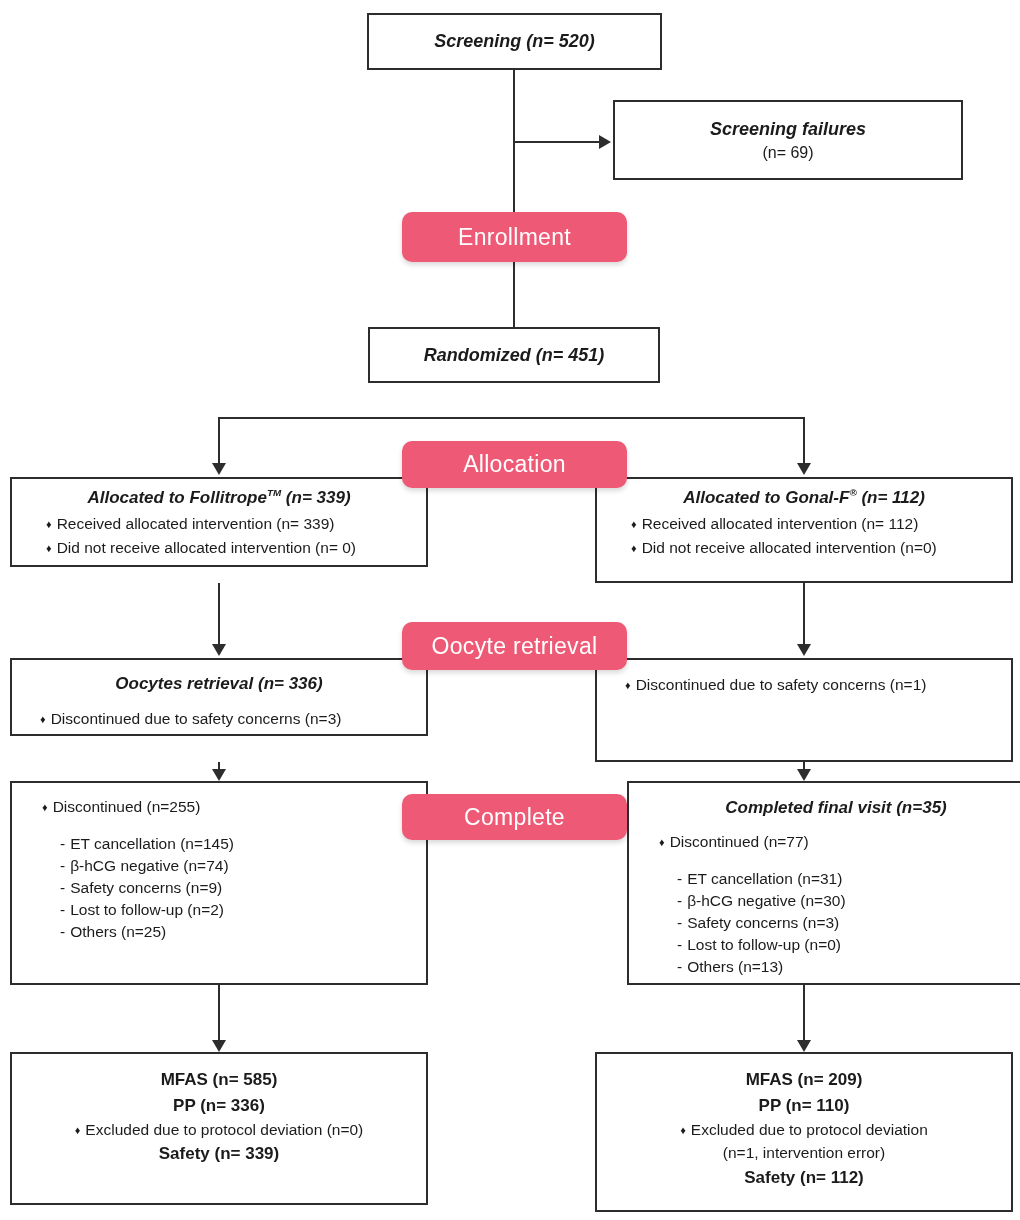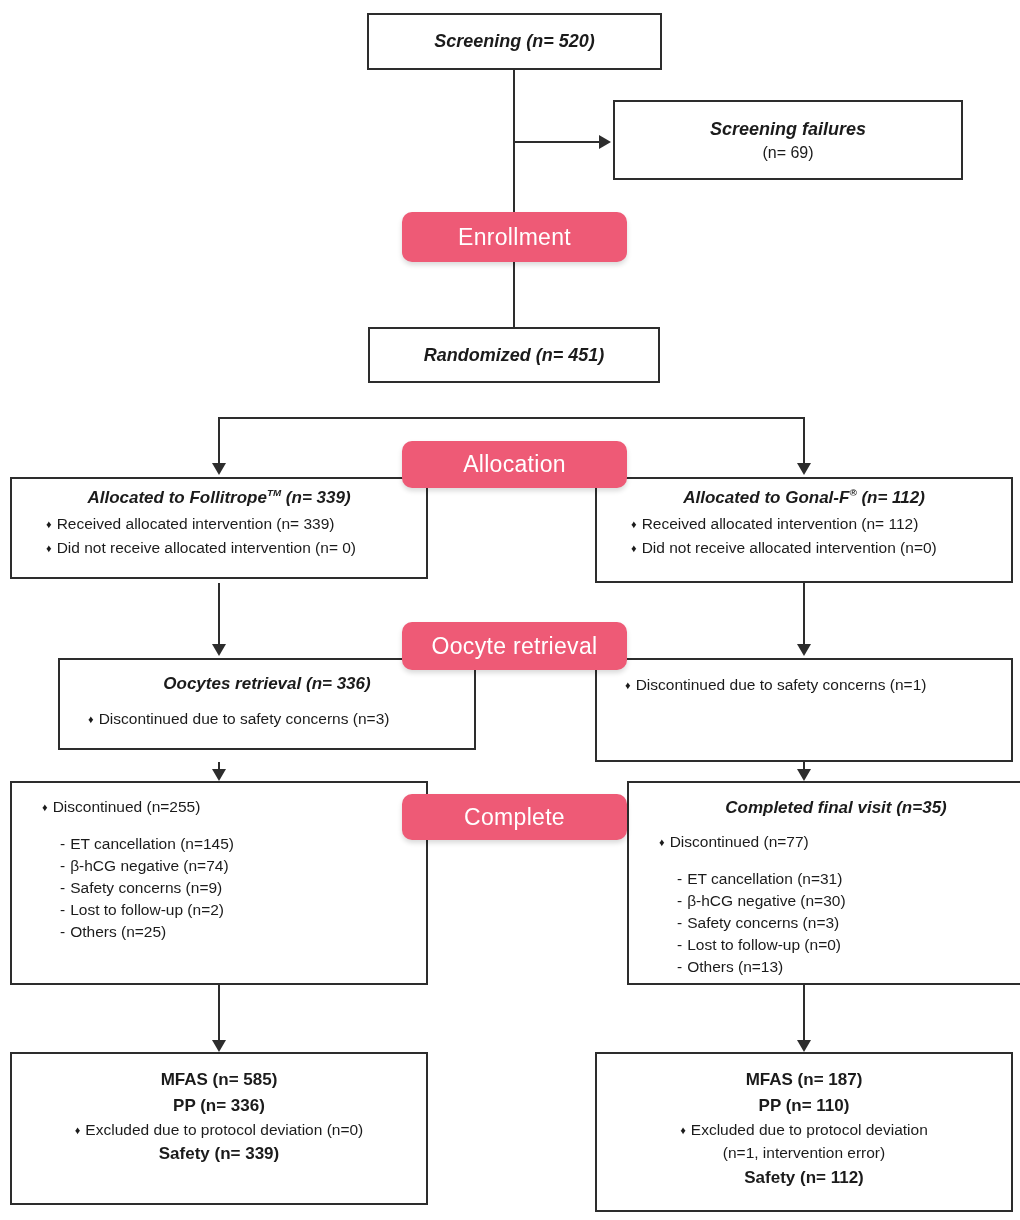--- a/index.html
+++ b/index.html
@@ -119,21 +119,21 @@
   <div class="box" style="left:368px;top:327px;width:292px;height:56px;">
     <div class="center-fill">
       <div class="box-title big">Randomized (n= 451)</div>
     </div>
   </div>
 
   <div class="badge" style="top:441px;height:47px;">
     <span>Allocation</span>
   </div>
 
-  <div class="box" style="left:10px;top:477px;width:418px;height:102px;">
+  <div class="box" style="left:10px;top:477px;width:418px;height:90px;">
     <div class="box-title alloc-title">
       <span>Allocated to Follitrope</span><sup>TM</sup><span> (n= 339)</span>
     </div>
     <div class="alloc-body">
       <div class="bullet-row">
         <span class="diamond">♦</span>
         <span>Received allocated intervention (n= 339)</span>
       </div>
       <div class="bullet-row">
         <span class="diamond">♦</span>
@@ -155,21 +155,21 @@
         <span class="diamond">♦</span>
         <span>Did not receive allocated intervention (n=0)</span>
       </div>
     </div>
   </div>
 
   <div class="badge" style="top:622px;height:48px;">
     <span>Oocyte retrieval</span>
   </div>
 
-  <div class="box" style="left:10px;top:658px;width:418px;height:92px;margin-left:48px;">
+  <div class="box" style="left:10px;top:658px;width:418px;height:78px;">
     <div class="box-title oocyte-title">Oocytes retrieval (n= 336)</div>
     <div class="oocyte-body">
       <div class="bullet-row">
         <span class="diamond">♦</span>
         <span>Discontinued due to safety concerns (n=3)</span>
       </div>
     </div>
   </div>
 
   <div class="box" style="left:595px;top:658px;width:418px;height:104px;">
@@ -252,21 +252,21 @@
       <div class="bullet-row analysis-bullet">
         <span class="diamond">♦</span>
         <span>Excluded due to protocol deviation (n=0)</span>
       </div>
       <div class="analysis-line">Safety (n= 339)</div>
     </div>
   </div>
 
   <div class="box" style="left:595px;top:1052px;width:418px;height:160px;">
     <div class="analysis-body">
-      <div class="analysis-line">MFAS (n= 187)</div>
+      <div class="analysis-line">MFAS (n= 209)</div>
       <div class="analysis-line">PP (n= 110)</div>
       <div class="bullet-row analysis-bullet">
         <span class="diamond">♦</span>
         <span>Excluded due to protocol deviation</span>
       </div>
       <div class="analysis-bullet-cont">(n=1, intervention error)</div>
       <div class="analysis-line">Safety (n= 112)</div>
     </div>
   </div>
 

